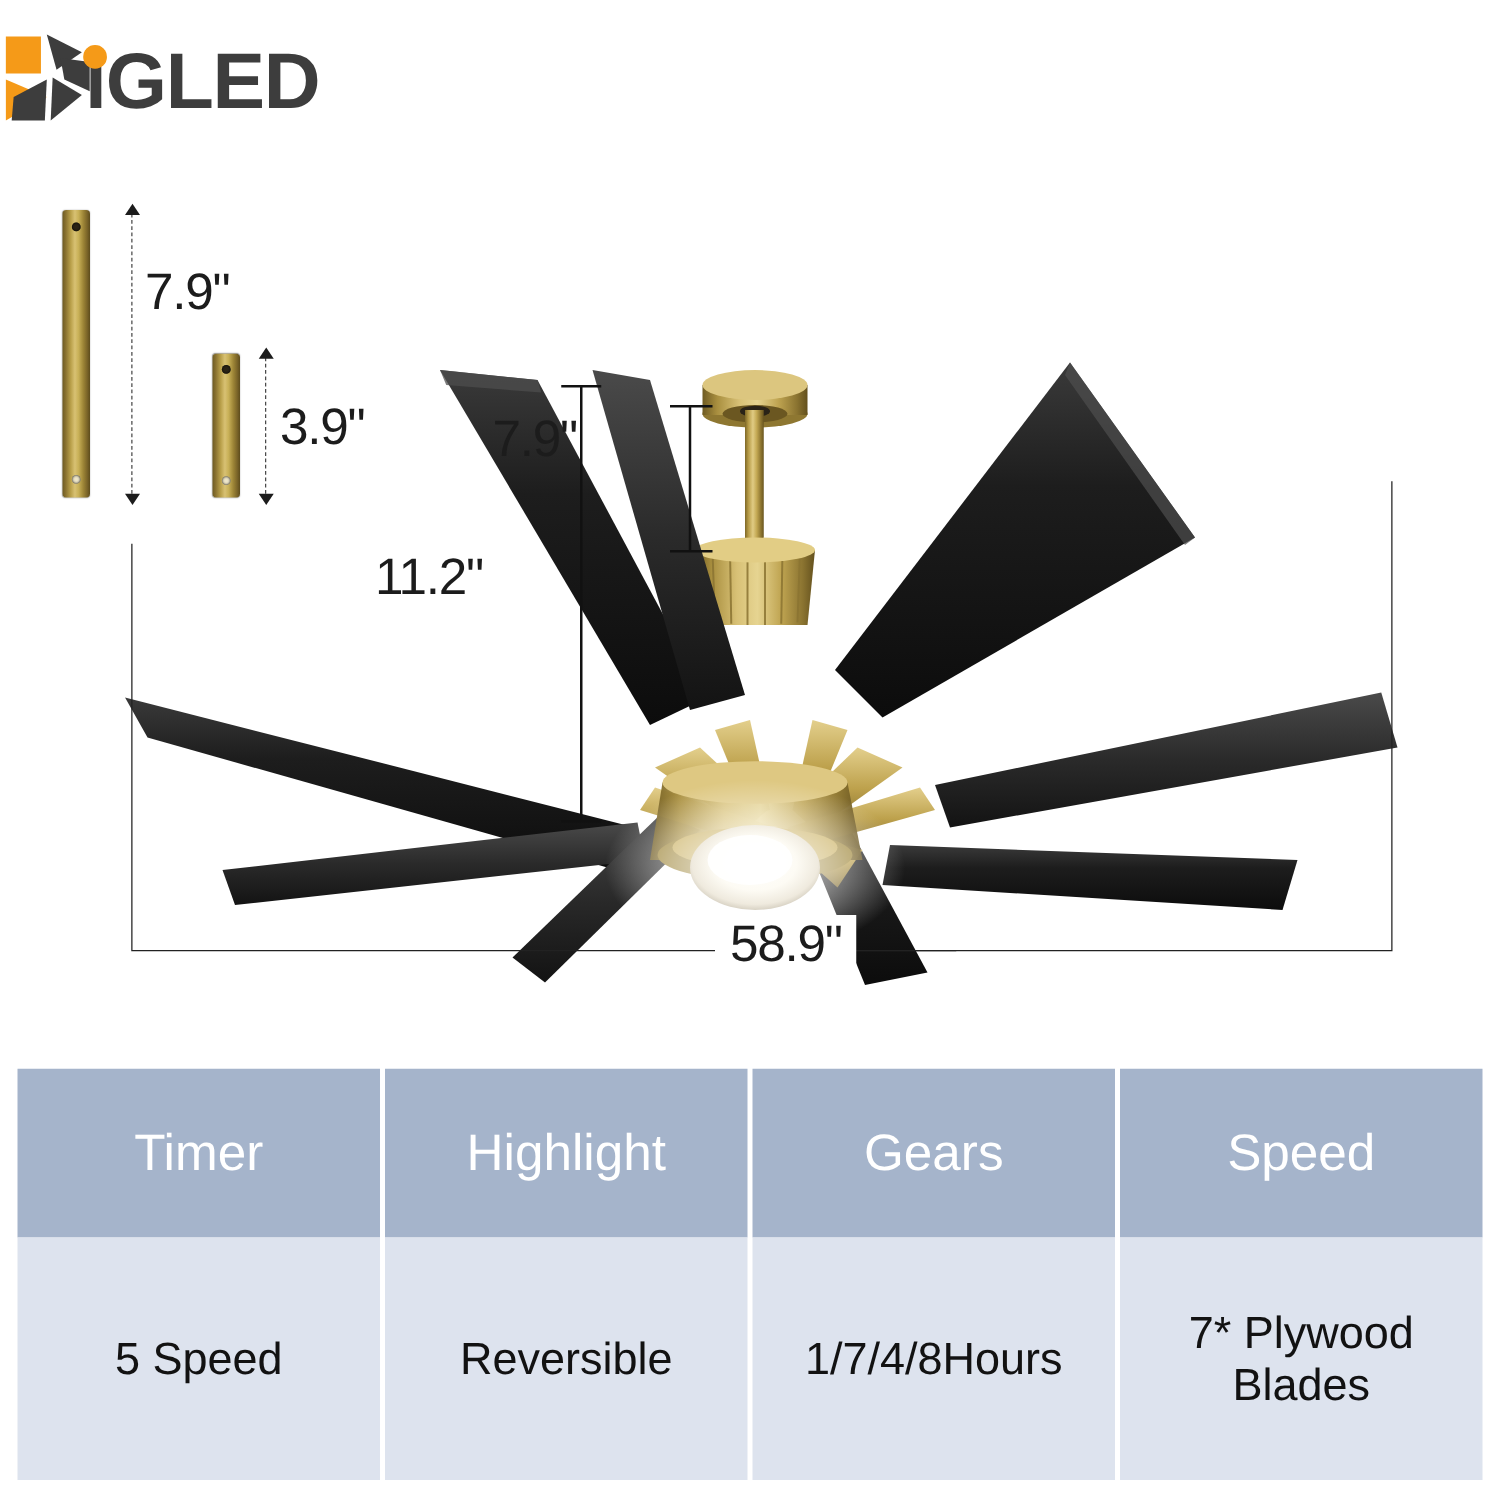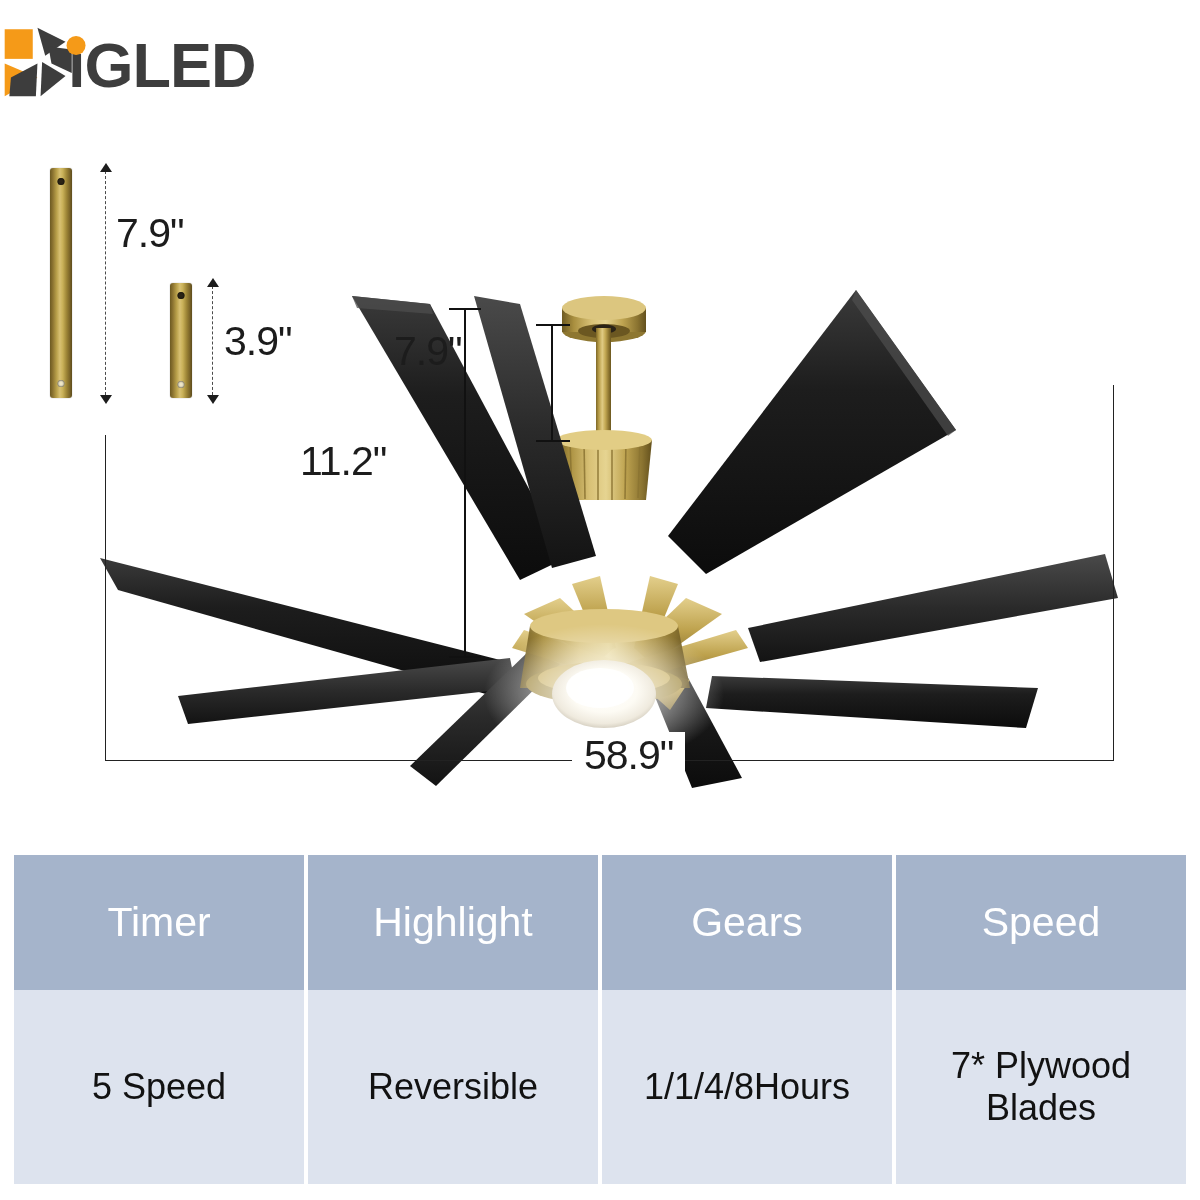--- a/index.html
+++ b/index.html
@@ -340,17 +340,17 @@
       <th>Timer</th>
       <th>Highlight</th>
       <th>Gears</th>
       <th>Speed</th>
     </tr>
   </thead>
   <tbody>
     <tr>
       <td>5 Speed</td>
       <td>Reversible</td>
-      <td>1/1/4/8Hours</td>
+      <td>1/7/4/8Hours</td>
       <td>7* Plywood Blades</td>
     </tr>
   </tbody>
 </table>
 
 </body></html>

